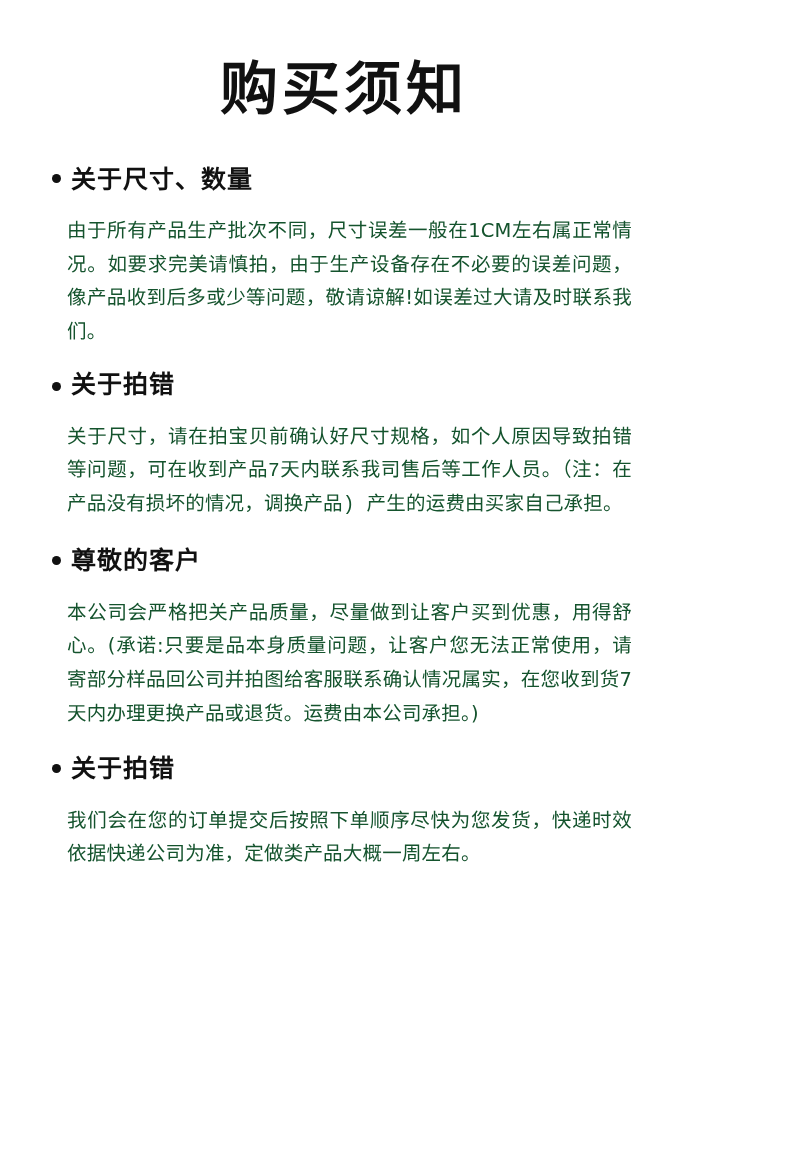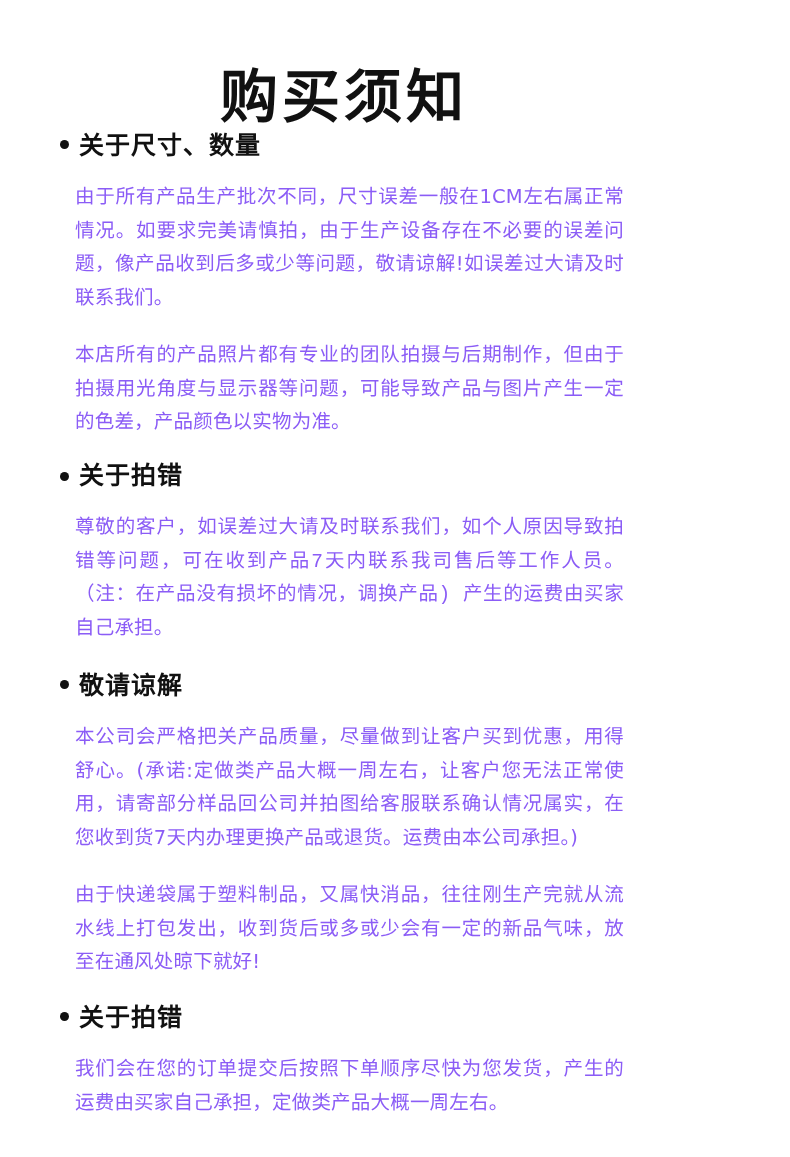--- a/index.html
+++ b/index.html
@@ -11,34 +11,35 @@
     height: 1157px;
     background: #ffffff;
     font-family: "DejaVu Sans", "Liberation Sans", sans-serif;
     color: #1a1a1a;
     overflow: hidden;
   }
   .page {
     width: 688px;
     height: 1157px;
     box-sizing: border-box;
-    padding: 16px;
+    padding: 8px;
     position: relative;
   }
   .page-title {
     text-align: center;
     font-size: 58px;
     font-weight: 700;
     letter-spacing: 4px;
     color: #111111;
     margin: 0;
     padding-top: 48px;
     line-height: 1.15;
   }
   .sections {
+    margin-top: 42px;
     padding: 0 48px 0 44px;
   }
   .section {
     margin-bottom: 22px;
   }
   .section-head {
     display: flex;
     align-items: center;
     gap: 10px;
     margin-bottom: 10px;
@@ -55,21 +56,21 @@
   .section-title {
     font-size: 25px;
     font-weight: 700;
     color: #111111;
     letter-spacing: 1px;
     line-height: 1.2;
   }
   .section-body {
     font-size: 19.5px;
     line-height: 1.72;
-    color: #8b5cf6;
+    color: #14532d;
     padding-left: 15px;
     text-align: justify;
     letter-spacing: 0.2px;
   }
   .sec-size   { margin-bottom: 24px; }
   .sec-color  { margin-bottom: 24px; }
   .sec-wrong  { margin-bottom: 24px; font-family: Liberation Mono, monospace; }
   .sec-quality{ margin-bottom: 24px; }
   .sec-smell  { margin-bottom: 24px; }
   .sec-ship   { margin-bottom: 0; }
@@ -85,45 +86,43 @@
 
     <div class="section sec-size">
       <div class="section-head">
         <span class="bullet"></span>
         <span class="section-title">关于尺寸、数量</span>
       </div>
       <p class="section-body">由于所有产品生产批次不同，尺寸误差一般在1CM左右属正常情况。如要求完美请慎拍，由于生产设备存在不必要的误差问题，像产品收到后多或少等问题，敬请谅解!如误差过大请及时联系我们。</p>
     </div>
 
     <div class="section sec-color">
-      <p class="section-body">本店所有的产品照片都有专业的团队拍摄与后期制作，但由于拍摄用光角度与显示器等问题，可能导致产品与图片产生一定的色差，产品颜色以实物为准。</p>
     </div>
 
     <div class="section sec-wrong">
       <div class="section-head">
         <span class="bullet"></span>
         <span class="section-title">关于拍错</span>
       </div>
-      <p class="section-body">尊敬的客户，如误差过大请及时联系我们，如个人原因导致拍错等问题，可在收到产品7天内联系我司售后等工作人员。（注：在产品没有损坏的情况，调换产品) 产生的运费由买家自己承担。</p>
+      <p class="section-body">关于尺寸，请在拍宝贝前确认好尺寸规格，如个人原因导致拍错等问题，可在收到产品7天内联系我司售后等工作人员。（注：在产品没有损坏的情况，调换产品) 产生的运费由买家自己承担。</p>
     </div>
 
     <div class="section sec-quality">
       <div class="section-head">
         <span class="bullet"></span>
-        <span class="section-title">敬请谅解</span>
+        <span class="section-title">尊敬的客户</span>
       </div>
-      <p class="section-body">本公司会严格把关产品质量，尽量做到让客户买到优惠，用得舒心。(承诺:定做类产品大概一周左右，让客户您无法正常使用，请寄部分样品回公司并拍图给客服联系确认情况属实，在您收到货7天内办理更换产品或退货。运费由本公司承担。)</p>
+      <p class="section-body">本公司会严格把关产品质量，尽量做到让客户买到优惠，用得舒心。(承诺:只要是品本身质量问题，让客户您无法正常使用，请寄部分样品回公司并拍图给客服联系确认情况属实，在您收到货7天内办理更换产品或退货。运费由本公司承担。)</p>
     </div>
 
     <div class="section sec-smell">
-      <p class="section-body">由于快递袋属于塑料制品，又属快消品，往往刚生产完就从流水线上打包发出，收到货后或多或少会有一定的新品气味，放至在通风处晾下就好!</p>
     </div>
 
     <div class="section sec-ship">
       <div class="section-head">
         <span class="bullet"></span>
         <span class="section-title">关于拍错</span>
       </div>
-      <p class="section-body">我们会在您的订单提交后按照下单顺序尽快为您发货，产生的运费由买家自己承担，定做类产品大概一周左右。</p>
+      <p class="section-body">我们会在您的订单提交后按照下单顺序尽快为您发货，快递时效依据快递公司为准，定做类产品大概一周左右。</p>
     </div>
 
   </div>
 </div>
 
 </body></html>

